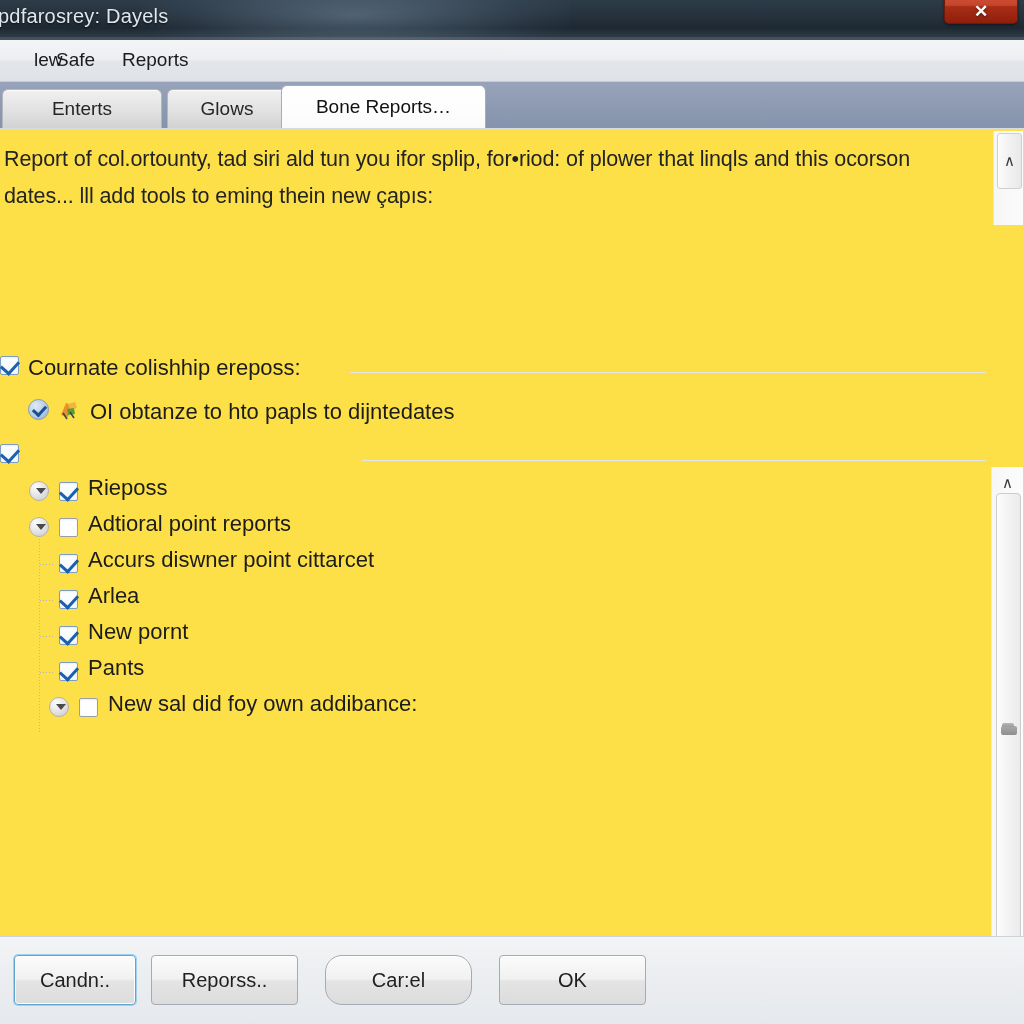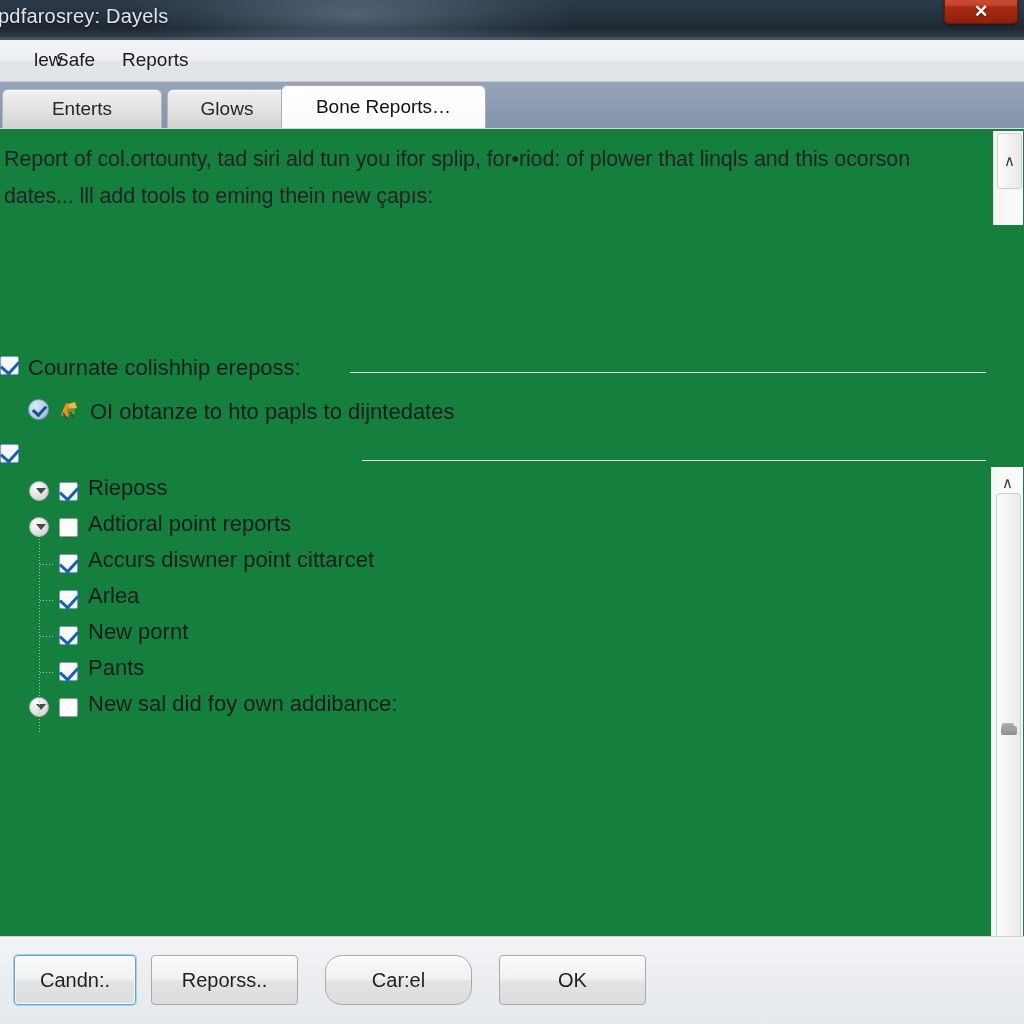--- a/index.html
+++ b/index.html
@@ -129,21 +129,21 @@
     white-space: nowrap;
     filter: blur(0.3px);
   }
   .tab.active .tab-label { top: 10px; color: #111; }
 
   
   .content {
     position: absolute;
     top: 128px; left: 0;
     width: 1024px; height: 808px;
-    background: #15803d;
+    background: #fde047;
     border-top: 1px solid #d7dade;
     overflow: hidden;
   }
 
   
   .intro {
     position: absolute;
     left: 4px; top: 12px;
     width: 964px;
     font-size: 21.5px;
@@ -457,21 +457,21 @@
         <div class="tree-row" style="top: 144px;">
           <div class="hline" style="left: 40px; top: 18px;"></div>
           <div class="cb checked" style="left: 59px; top: 8px;"></div>
           <div class="tree-label" style="left: 88px;">New pornt</div>
         </div>
         <div class="tree-row" style="top: 180px;">
           <div class="hline" style="left: 40px; top: 18px;"></div>
           <div class="cb checked" style="left: 59px; top: 8px;"></div>
           <div class="tree-label" style="left: 88px;">Pants</div>
         </div>
-        <div class="tree-row" style="top: 216px;">
+        <div class="tree-row" style="top: 216px; margin-left: 20px;">
           <div class="expander" style="left: 29px; top: 7px;"></div>
           <div class="cb" style="left: 59px; top: 8px;"></div>
           <div class="tree-label" style="left: 88px;">New sal did foy own addibance:</div>
         </div>
         <div class="vline" style="top: 62px; height: 198px;"></div>
       </div>
 
     <div class="sb-tree">
       <div class="sb-arrow" style="top:8px;">∧</div>
       <div class="sb-track">

